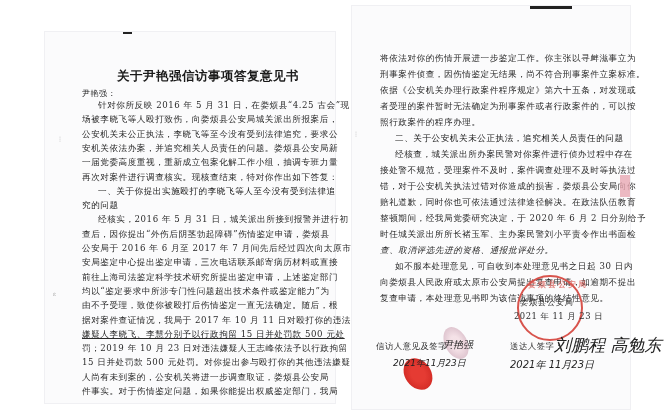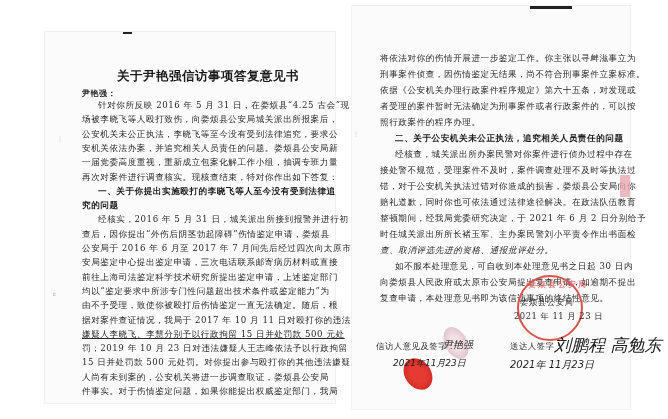--- a/index.html
+++ b/index.html
@@ -15,21 +15,21 @@
   #right-page { left:352px; top:6px; width:278px; height:403px; }
   .topbar { position:absolute; height:2px; background:#222; }
   .title {
     position:absolute; font-size:12.5px; font-weight:bold; color:#1a1a1a; letter-spacing:0.5px;
     white-space:nowrap;
   }
   .line {
     position:absolute; font-size:8.6px; color:#2a2a2a; white-space:nowrap; letter-spacing:0.55px;
     line-height:11px;
   }
-  .line.b { font-weight:bold; color:#1a1a1a; }
+  .line.b { font-weight:normal; color:#1a1a1a; }
   .sig { position:absolute; font-size:8.4px; color:#2a2a2a; white-space:nowrap; letter-spacing:0.5px; }
   .hand { position:absolute; font-family:"DejaVu Sans", sans-serif; font-style:italic; color:#222; white-space:nowrap; }
   .seal {
     position:absolute; width:66px; height:66px; border-radius:50%;
     border:2px solid #d8544d; box-sizing:border-box;
   }
   .seal-text { position:absolute; color:#d8544d; font-size:9px; white-space:nowrap; font-weight:bold; }
   .thumb { position:absolute; border-radius:50%; }
   .speck { position:absolute; color:#aaa; font-size:6px; }
 </style>
@@ -71,21 +71,21 @@
 <div class="line" style="left:380px; top:53px;">将依法对你的伤情开展进一步鉴定工作。你主张以寻衅滋事立为</div>
 <div class="line" style="left:380px; top:69px;">刑事案件侦查，因伤情鉴定无结果，尚不符合刑事案件立案标准。</div>
 <div class="line" style="left:380px; top:85px;">依据《公安机关办理行政案件程序规定》第六十五条，对发现或</div>
 <div class="line" style="left:380px; top:101px;">者受理的案件暂时无法确定为刑事案件或者行政案件的，可以按</div>
 <div class="line" style="left:380px; top:117px;">照行政案件的程序办理。</div>
 <div class="line b" style="left:395px; top:133px;">二、关于公安机关未公正执法，追究相关人员责任的问题</div>
 <div class="line" style="left:395px; top:149px;">经核查，城关派出所办案民警对你案件进行侦办过程中存在</div>
 <div class="line" style="left:380px; top:165px;">接处警不规范，受理案件不及时，案件调查处理不及时等执法过</div>
 <div class="line" style="left:380px; top:181px;">错，对于公安机关执法过错对你造成的损害，娄烦县公安局向你</div>
 <div class="line" style="left:380px; top:197px;">赔礼道歉，同时你也可依法通过法律途径解决。在政法队伍教育</div>
-<div class="line" style="left:380px; top:213px;">整顿期间，经我局党委研究决定，于 2021 年 6 月 2 日分别给予</div>
+<div class="line" style="left:380px; top:213px;">整顿期间，经我局党委研究决定，于 2020 年 6 月 2 日分别给予</div>
 <div class="line" style="left:380px; top:229px;">时任城关派出所所长褚玉军、主办案民警刘小平责令作出书面检</div>
 <div class="line" style="left:380px; top:245px;font-style:italic;">查、取消评选先进的资格、通报批评处分。</div>
 <div class="line" style="left:395px; top:261px;">如不服本处理意见，可自收到本处理意见书之日起 30 日内</div>
 <div class="line" style="left:380px; top:277px;">向娄烦县人民政府或太原市公安局提出复查申请，如逾期不提出</div>
 <div class="line" style="left:380px; top:293px;">复查申请，本处理意见书即为该信访事项的终结性意见。</div>
 
 <div class="seal" style="left:517px; top:275px;"></div>
 <div class="seal-text" style="left:528px; top:279px; font-size:8px; letter-spacing:2px; opacity:0.7;">娄烦县公安局</div>
 <div class="sig" style="left:520px; top:297px;">娄烦县公安局</div>
 <div class="sig" style="left:514px; top:311px;">2021 年 11 月 23 日</div>

